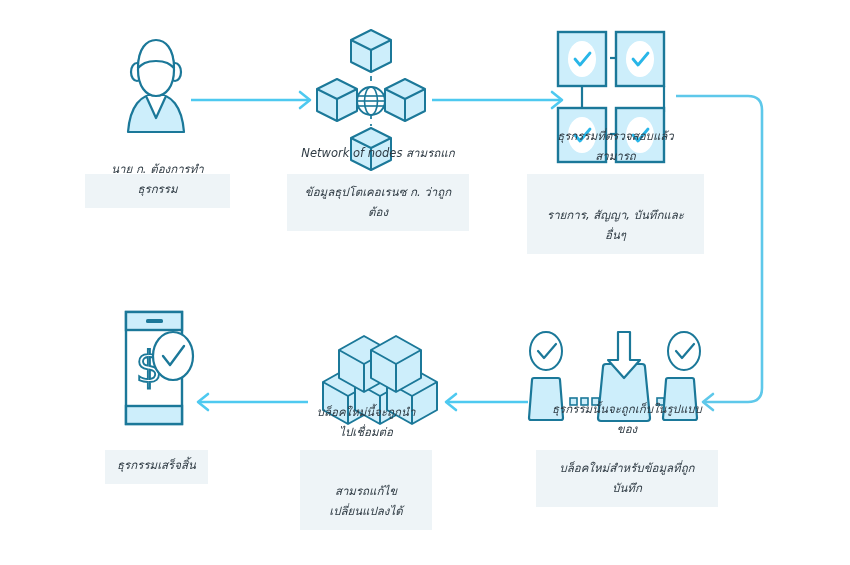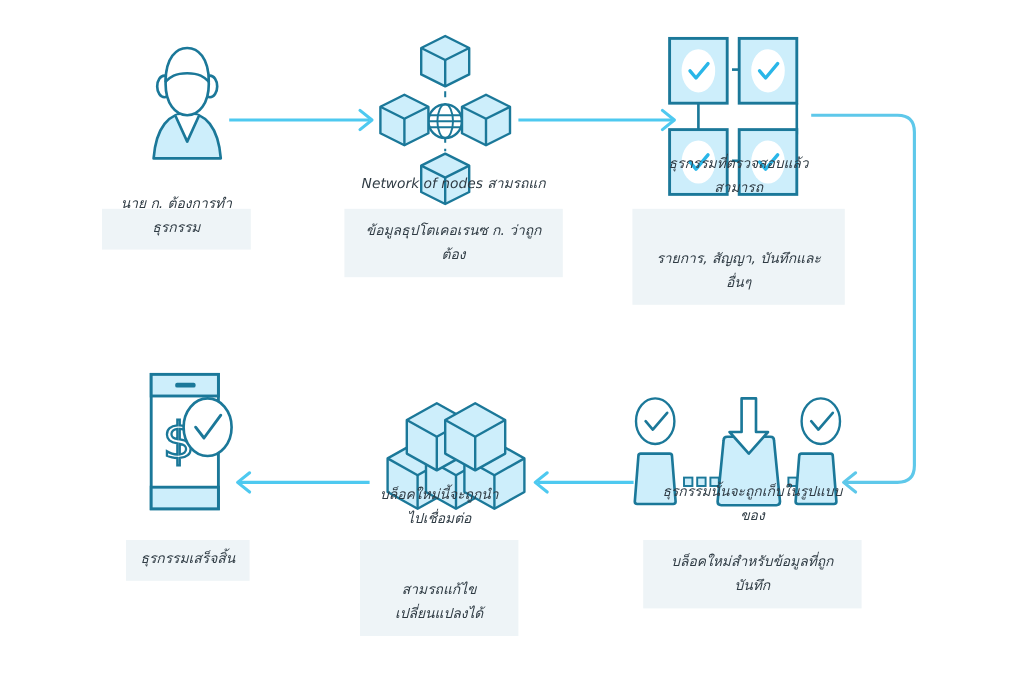--- a/index.html
+++ b/index.html
@@ -54,21 +54,21 @@
 <div class="node" style="left:108px;top:30px;">
   <svg width="96" height="120" viewBox="0 0 96 120">
     <path d="M20,102 C22,76 33,64 48,64 C63,64 74,76 76,102 Z" fill="#cdeefb" stroke="#1b7899" stroke-width="2.2" stroke-linejoin="round"></path>
     <path d="M38,66 L48,88 L58,66" fill="#ffffff" stroke="#1b7899" stroke-width="2.2" stroke-linejoin="round"></path>
     <ellipse cx="29" cy="42" rx="6" ry="9" fill="#ffffff" stroke="#1b7899" stroke-width="2.2"></ellipse>
     <ellipse cx="67" cy="42" rx="6" ry="9" fill="#ffffff" stroke="#1b7899" stroke-width="2.2"></ellipse>
     <path d="M30,40 C30,20 39,11 48,11 C57,11 66,20 66,40 C66,56 58,66 48,66 C38,66 30,56 30,40 Z" fill="#ffffff" stroke="#1b7899" stroke-width="2.2"></path>
     <path d="M30,38 C30,18 39,10 48,10 C57,10 66,18 66,38 C62,34 58,31 48,31 C38,31 34,34 30,38 Z" fill="#ffffff" stroke="#1b7899" stroke-width="2.2" stroke-linejoin="round"></path>
   </svg>
 </div>
-<div class="label" style="left:85px;top:174px;width:124px;height:34px;">
+<div class="label" style="left:85px;top:174px;width:145px;height:34px;">
   <span>นาย ก. ต้องการทำธุรกรรม</span>
 </div>
 
 <div class="node" style="left:315px;top:26px;">
   <svg width="112" height="150" viewBox="0 0 112 150">
     <g stroke="#1b7899" stroke-width="1.7" stroke-dasharray="5,5">
       <line x1="56" y1="50" x2="56" y2="62"></line>
       <line x1="56" y1="88" x2="56" y2="100"></line>
       <line x1="22" y1="75" x2="42" y2="75"></line>
       <line x1="70" y1="75" x2="90" y2="75"></line>

